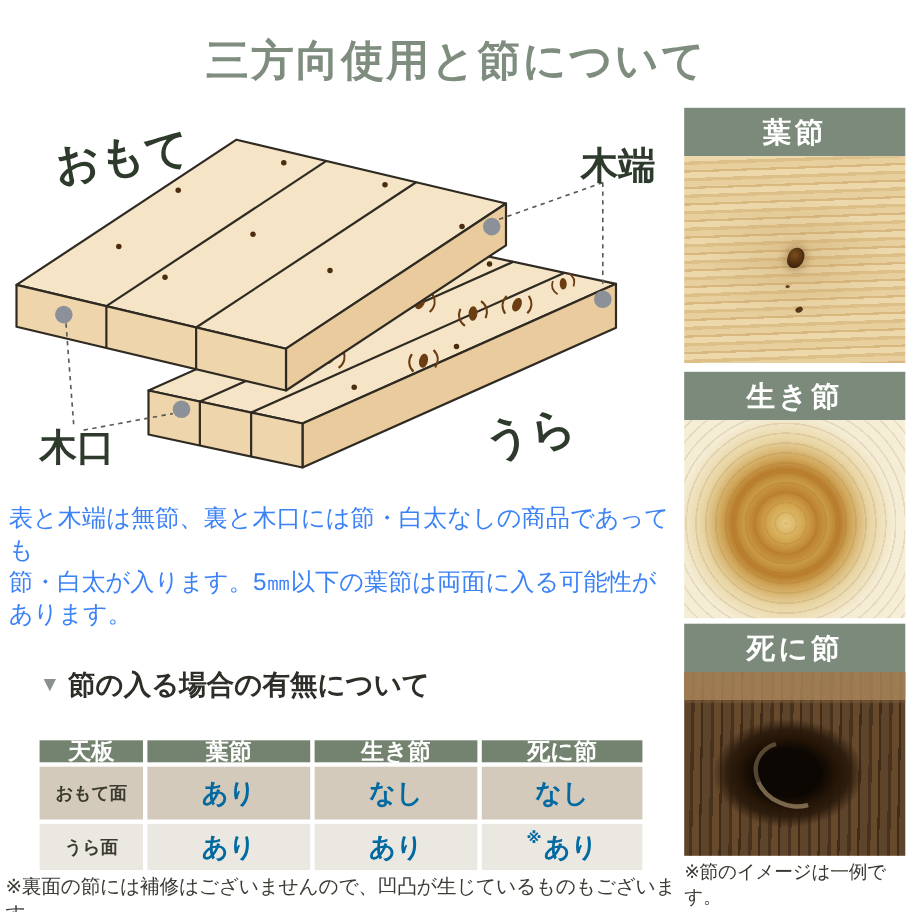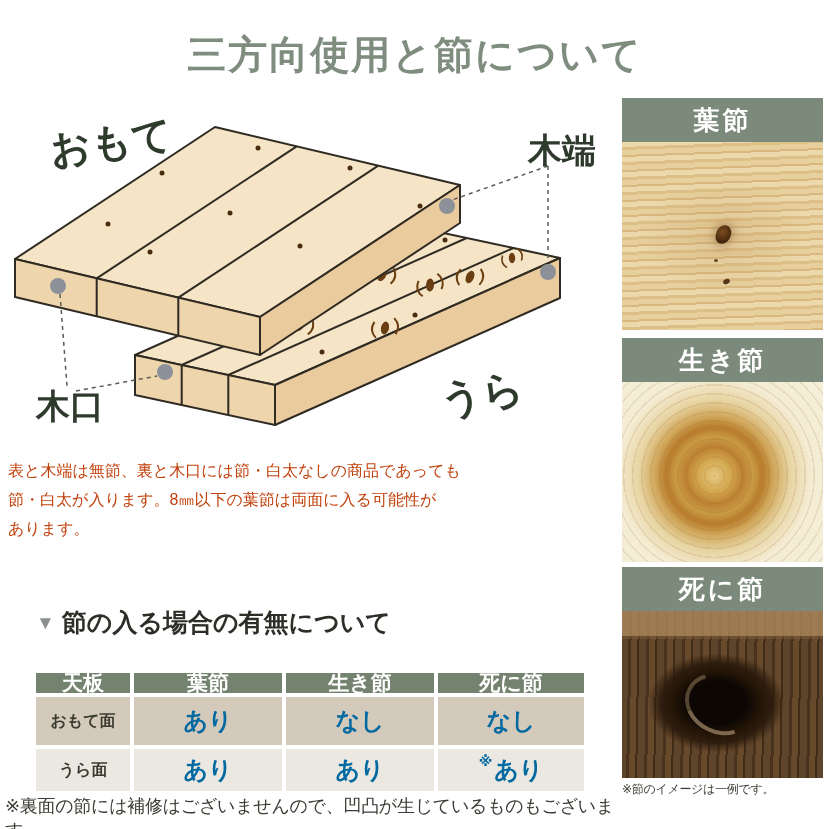--- a/index.html
+++ b/index.html
@@ -7,21 +7,21 @@
     position:relative;width:830px;height:829px;background:#ffffff;overflow:hidden;
     font-family:"Liberation Sans","DejaVu Sans",sans-serif;
   }
   .abs{position:absolute;}
   
   .page-title{
     left:0;top:28px;width:830px;text-align:center;
     font-size:39px;font-weight:bold;color:#7f8d7f;letter-spacing:2px;
   }
   
-  .desc{left:8px;top:456px;width:615px;font-size:16px;line-height:29px;color:#c2410c;}
+  .desc{left:8px;top:456px;width:615px;font-size:22px;line-height:29px;color:#3b82f6;}
   
   .tbl-title{left:36px;top:606px;font-size:25px;font-weight:bold;color:#2e2e28;display:flex;align-items:center;}
   .tbl-title .marker{color:#8c908c;font-size:19px;margin-right:7px;}
   .knot-table{
     left:36px;top:643px;display:grid;
     grid-template-columns:94px 148px 148px 146px;
     grid-template-rows:50px 48px 42px;gap:4px;
   }
   .cell{display:flex;align-items:center;justify-content:center;}
   .cell.head{background:#74836f;color:#ffffff;font-size:21px;font-weight:bold;margin-top:30px;}
@@ -59,21 +59,21 @@
   }
   .photo3{
     background:
       radial-gradient(ellipse 46% 40% at 47% 55%, #0c0703 0 32%, #241507 48%, rgba(42,26,12,0.9) 60%, rgba(42,26,12,0) 74%),
       linear-gradient(180deg, rgba(173,136,92,0.8) 0 15%, rgba(120,90,58,0.55) 15% 17%, rgba(0,0,0,0) 17%),
       repeating-linear-gradient(91deg,#5e442a 0 7px,#49321d 7px 10px,#67492c 10px 16px,#402b16 16px 18px);
   }
   .knot3-hl{position:absolute;left:31%;top:38%;width:64px;height:52px;border:4px solid rgba(0,0,0,0);
     border-bottom-color:rgba(205,175,135,0.55);border-left-color:rgba(190,160,120,0.4);
     border-radius:50%;transform:rotate(25deg);}
-  .samples-caption{left:622px;top:781px;width:205px;font-size:12px;color:#3a3a33;letter-spacing:-0.3px;}
+  .samples-caption{left:622px;top:781px;width:205px;font-size:17px;color:#3a3a33;letter-spacing:-0.3px;}
   
   svg text{font-family:"Liberation Sans","DejaVu Sans",sans-serif;font-weight:bold;fill:#2e3a2c;}
 </style>
 </head>
 <body>
 
 <div id="canvas">
 
   <div class="abs page-title">三方向使用と節について</div>
 
@@ -143,21 +143,21 @@
     </g>
 
     <text x="50" y="56" font-size="40" transform="rotate(-8 110 45)">おもて</text>
     <text x="528" y="62" font-size="34">木端</text>
     <text x="36" y="318" font-size="34">木口</text>
     <text x="440" y="308" font-size="41" transform="rotate(-10 482 295)">うら</text>
   </svg>
 
   <div class="abs desc">
     <div>表と木端は無節、裏と木口には節・白太なしの商品であっても</div>
-    <div>節・白太が入ります。8㎜以下の葉節は両面に入る可能性が</div>
+    <div>節・白太が入ります。5㎜以下の葉節は両面に入る可能性が</div>
     <div>あります。</div>
   </div>
 
   <div class="abs tbl-title">
     <span class="marker">▼</span>
     <span>節の入る場合の有無について</span>
   </div>
 
   <div class="abs knot-table">
     <div class="cell head">天板</div>

